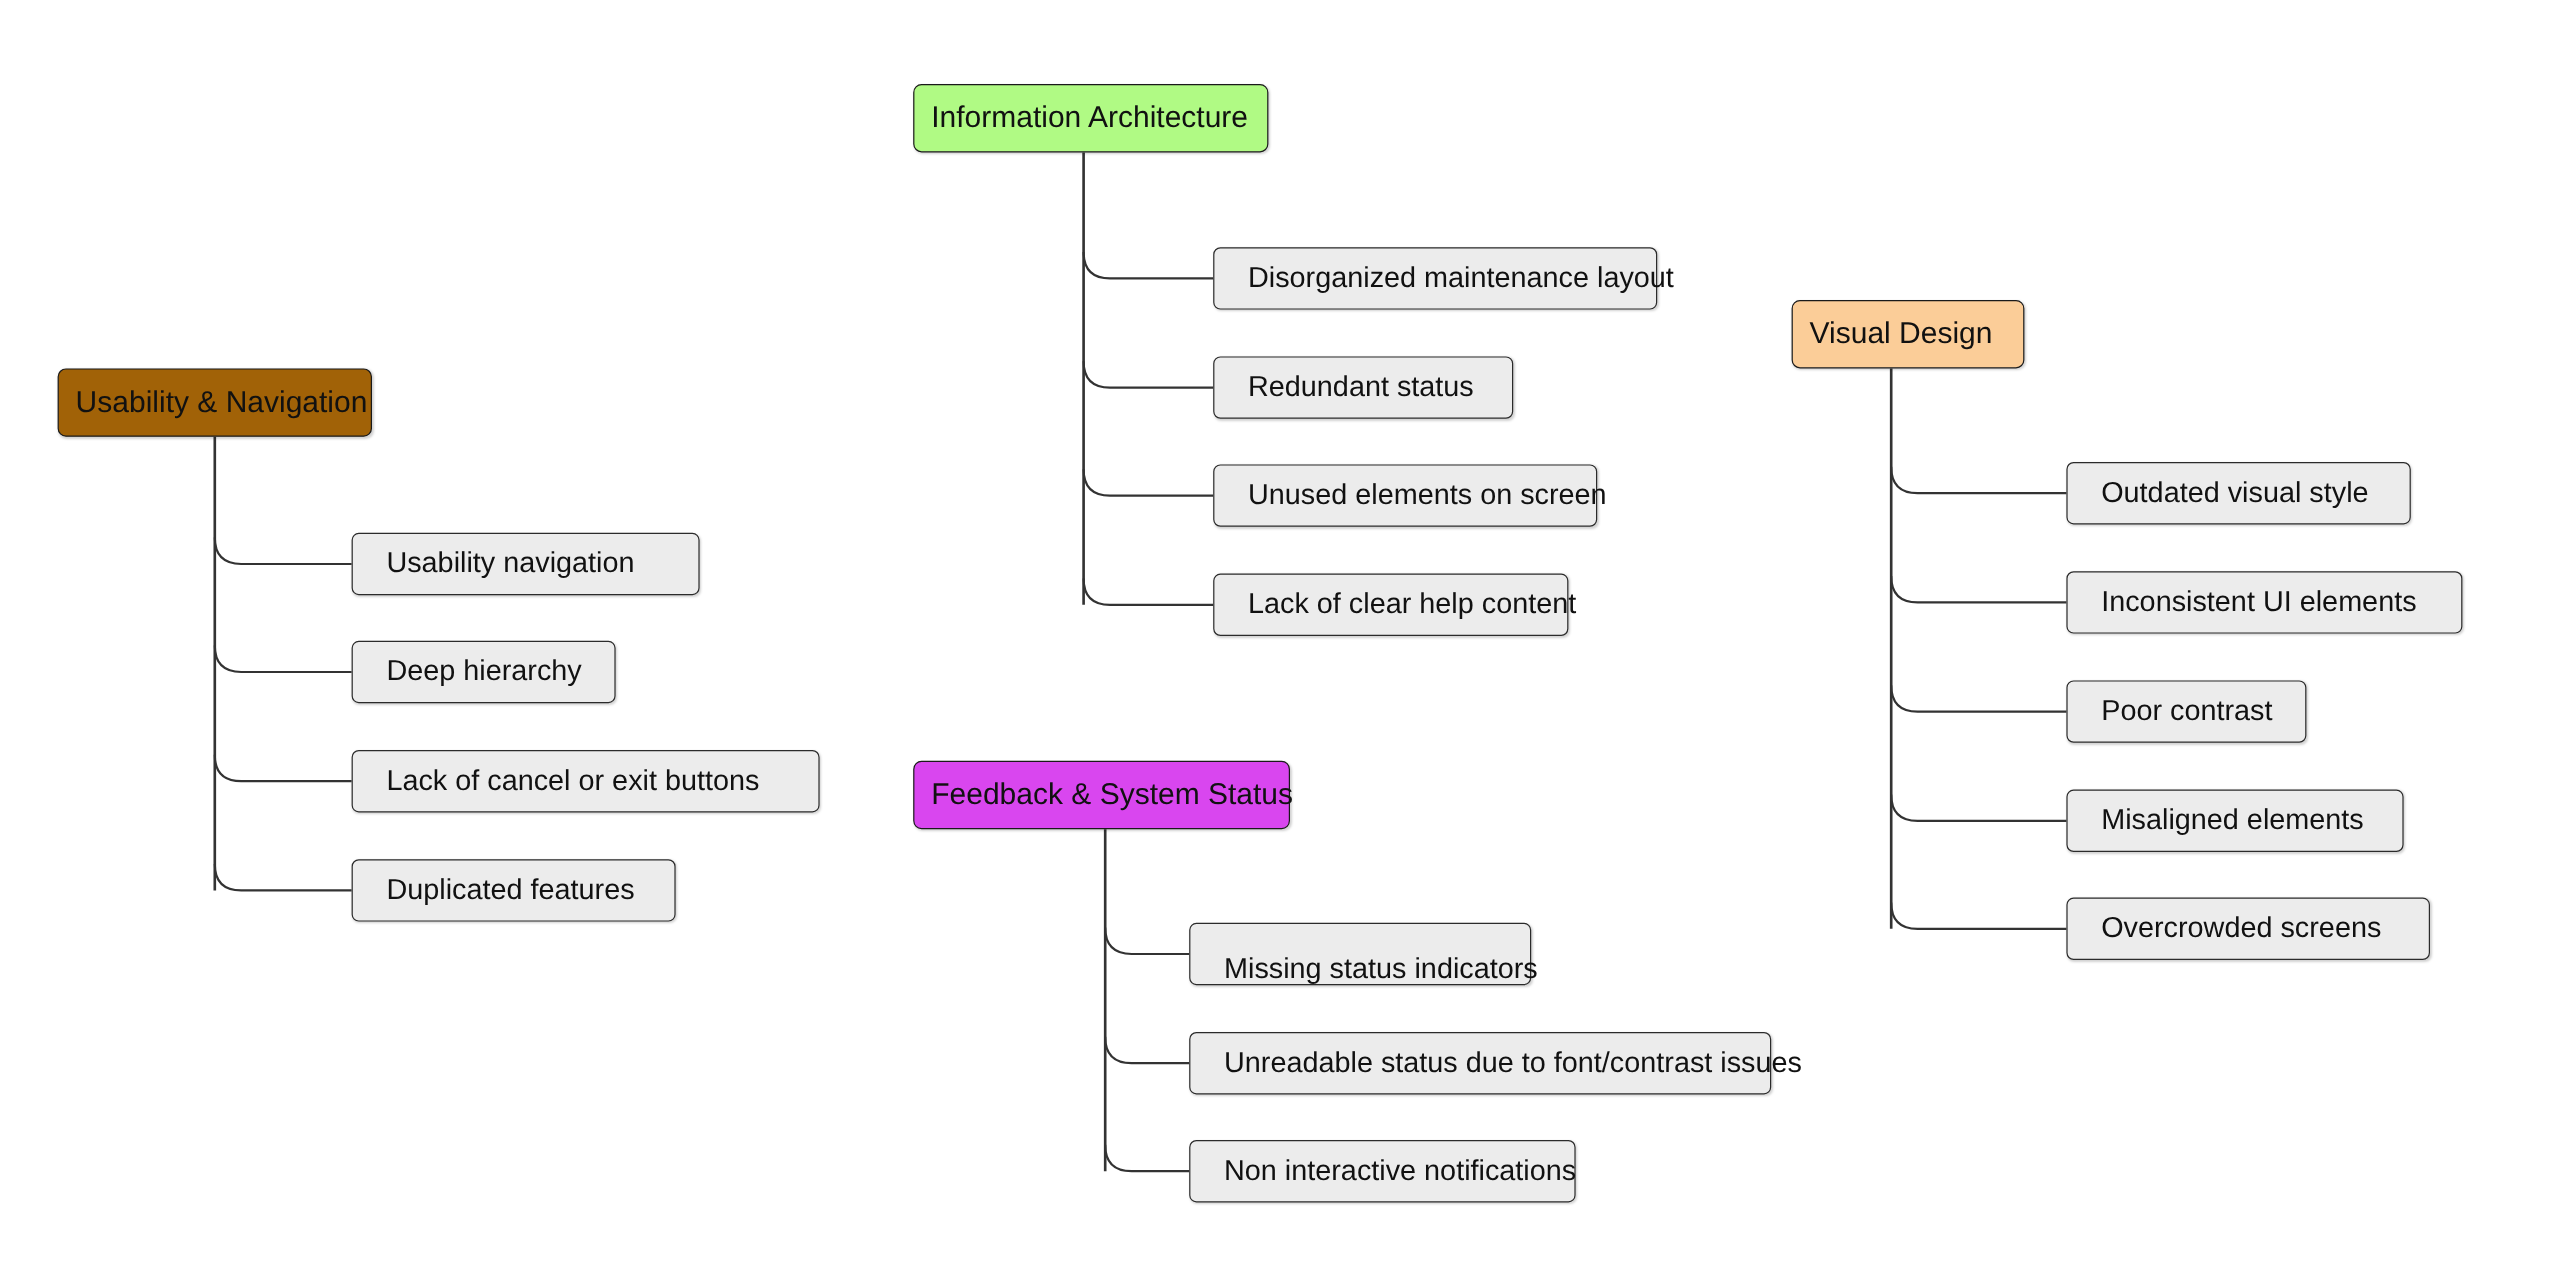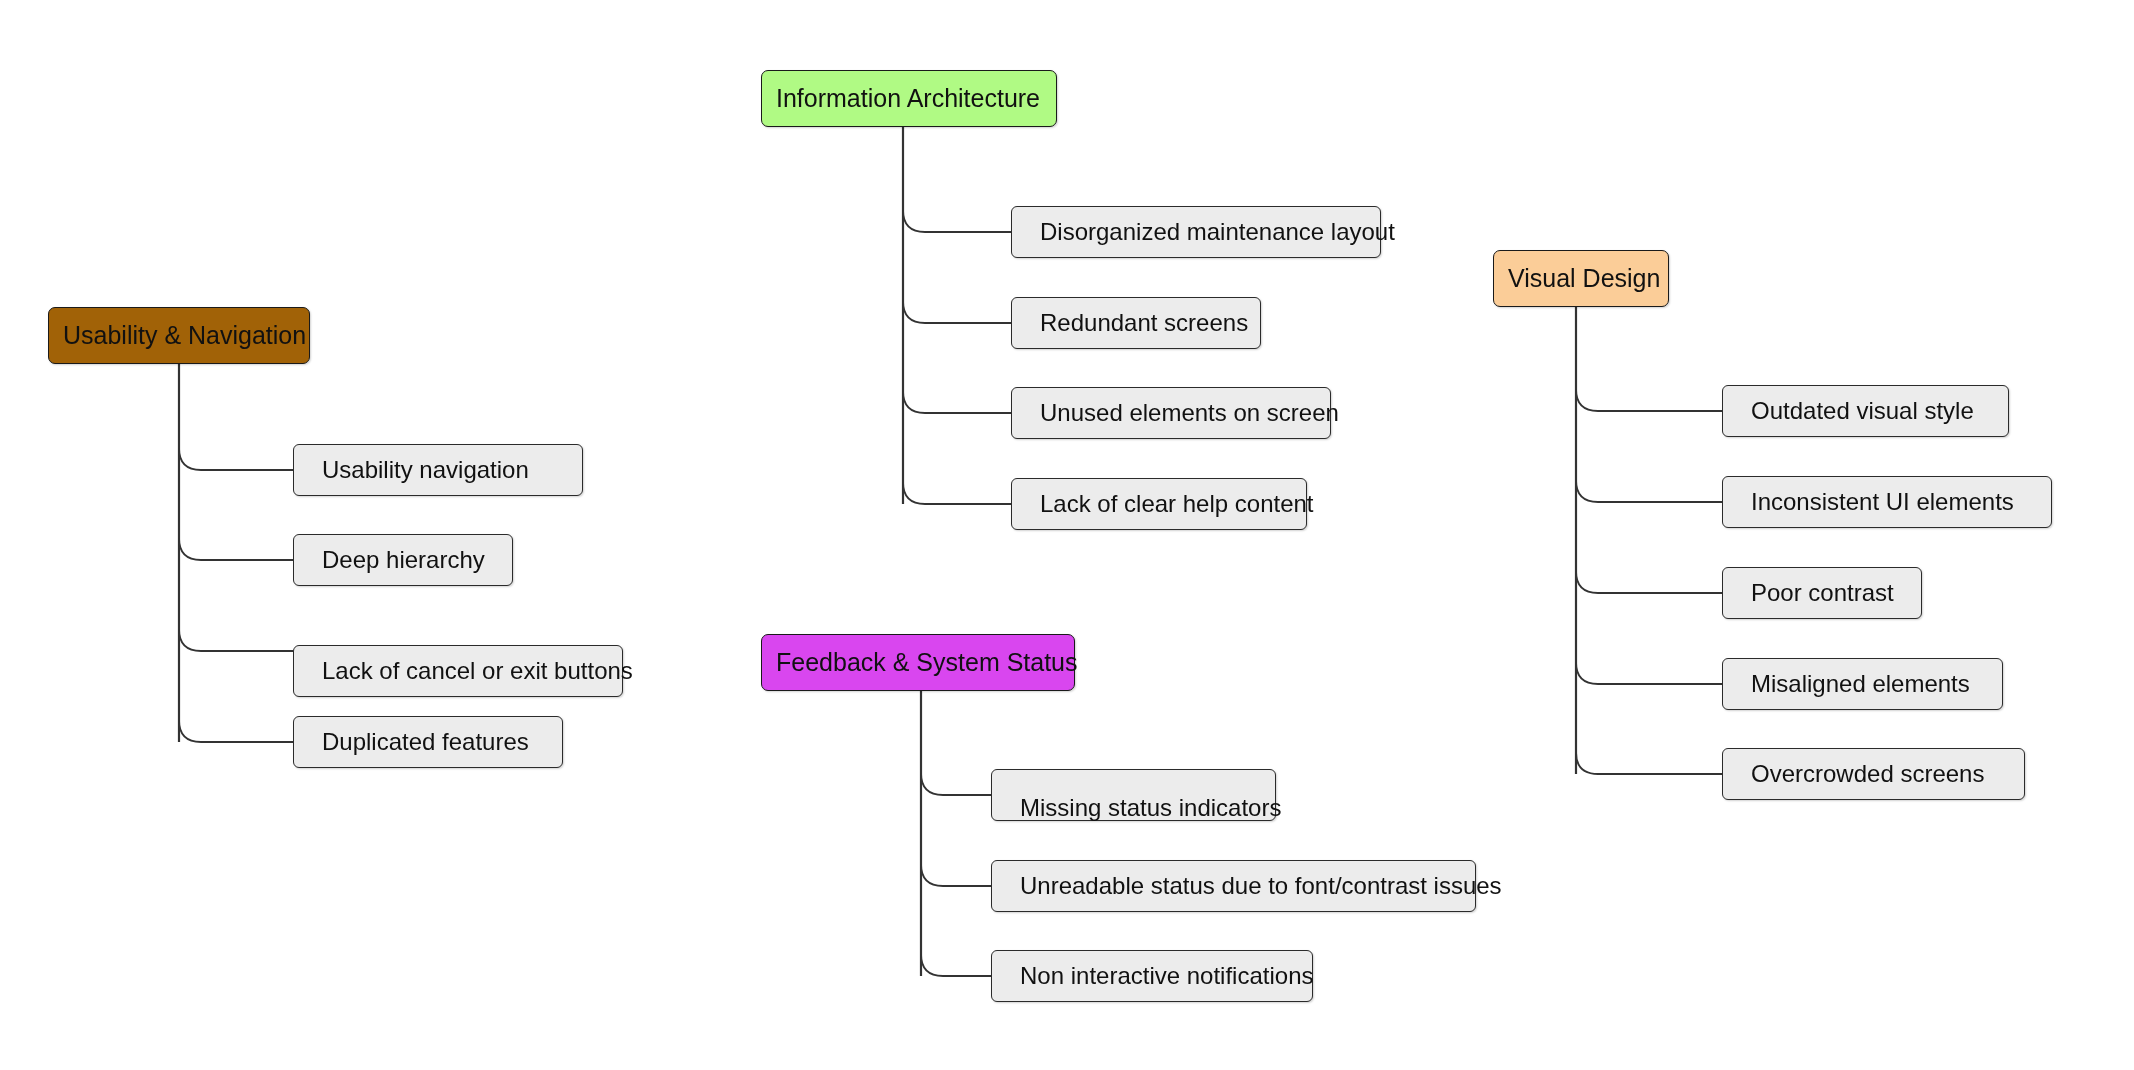--- a/index.html
+++ b/index.html
@@ -83,42 +83,42 @@
   <div id="nodes">
       <div class="node root" style="left: 48px; top: 307px; width: 262px; background: #a16207;">
         <span class="node-label">Usability &amp; Navigation</span>
       </div>
       <div class="node leaf" style="left: 293px; top: 444px; width: 290px;">
         <span class="node-label">Usability navigation</span>
       </div>
       <div class="node leaf" style="left: 293px; top: 534px; width: 220px;">
         <span class="node-label">Deep hierarchy</span>
       </div>
-      <div class="node leaf" style="left: 293px; top: 625px; width: 330px; margin-top: 20px;">
+      <div class="node leaf" style="left: 293px; top: 625px; width: 390px;">
         <span class="node-label">Lack of cancel or exit buttons</span>
       </div>
       <div class="node leaf" style="left: 293px; top: 716px; width: 270px;">
         <span class="node-label">Duplicated features</span>
       </div>
       <div class="node root" style="left: 761px; top: 70px; width: 296px; background: rgb(176, 250, 132);">
         <span class="node-label">Information Architecture</span>
       </div>
       <div class="node leaf" style="left: 1011px; top: 206px; width: 370px;">
         <span class="node-label">Disorganized maintenance layout</span>
       </div>
       <div class="node leaf" style="left: 1011px; top: 297px; width: 250px;">
-        <span class="node-label">Redundant screens</span>
+        <span class="node-label">Redundant status</span>
       </div>
       <div class="node leaf" style="left: 1011px; top: 387px; width: 320px;">
         <span class="node-label">Unused elements on screen</span>
       </div>
       <div class="node leaf" style="left: 1011px; top: 478px; width: 296px;">
         <span class="node-label">Lack of clear help content</span>
       </div>
-      <div class="node root" style="left: 1493px; top: 250px; width: 176px; background: rgb(251, 205, 152);">
+      <div class="node root" style="left: 1493px; top: 250px; width: 194px; background: rgb(251, 205, 152);">
         <span class="node-label">Visual Design</span>
       </div>
       <div class="node leaf" style="left: 1722px; top: 385px; width: 287px;">
         <span class="node-label">Outdated visual style</span>
       </div>
       <div class="node leaf" style="left: 1722px; top: 476px; width: 330px;">
         <span class="node-label">Inconsistent UI elements</span>
       </div>
       <div class="node leaf" style="left: 1722px; top: 567px; width: 200px;">
         <span class="node-label">Poor contrast</span>

